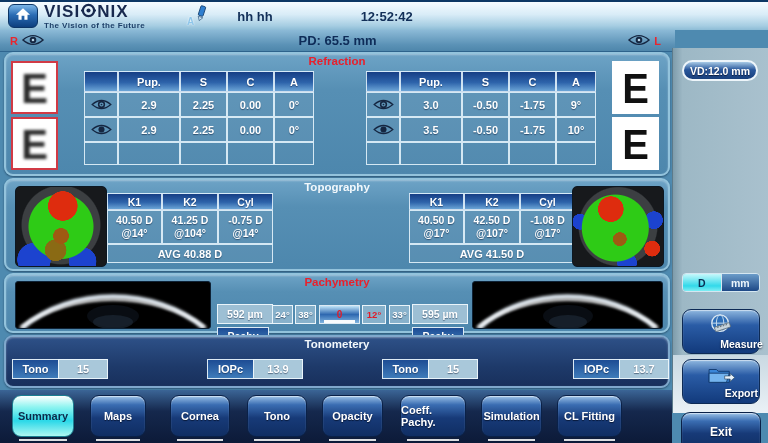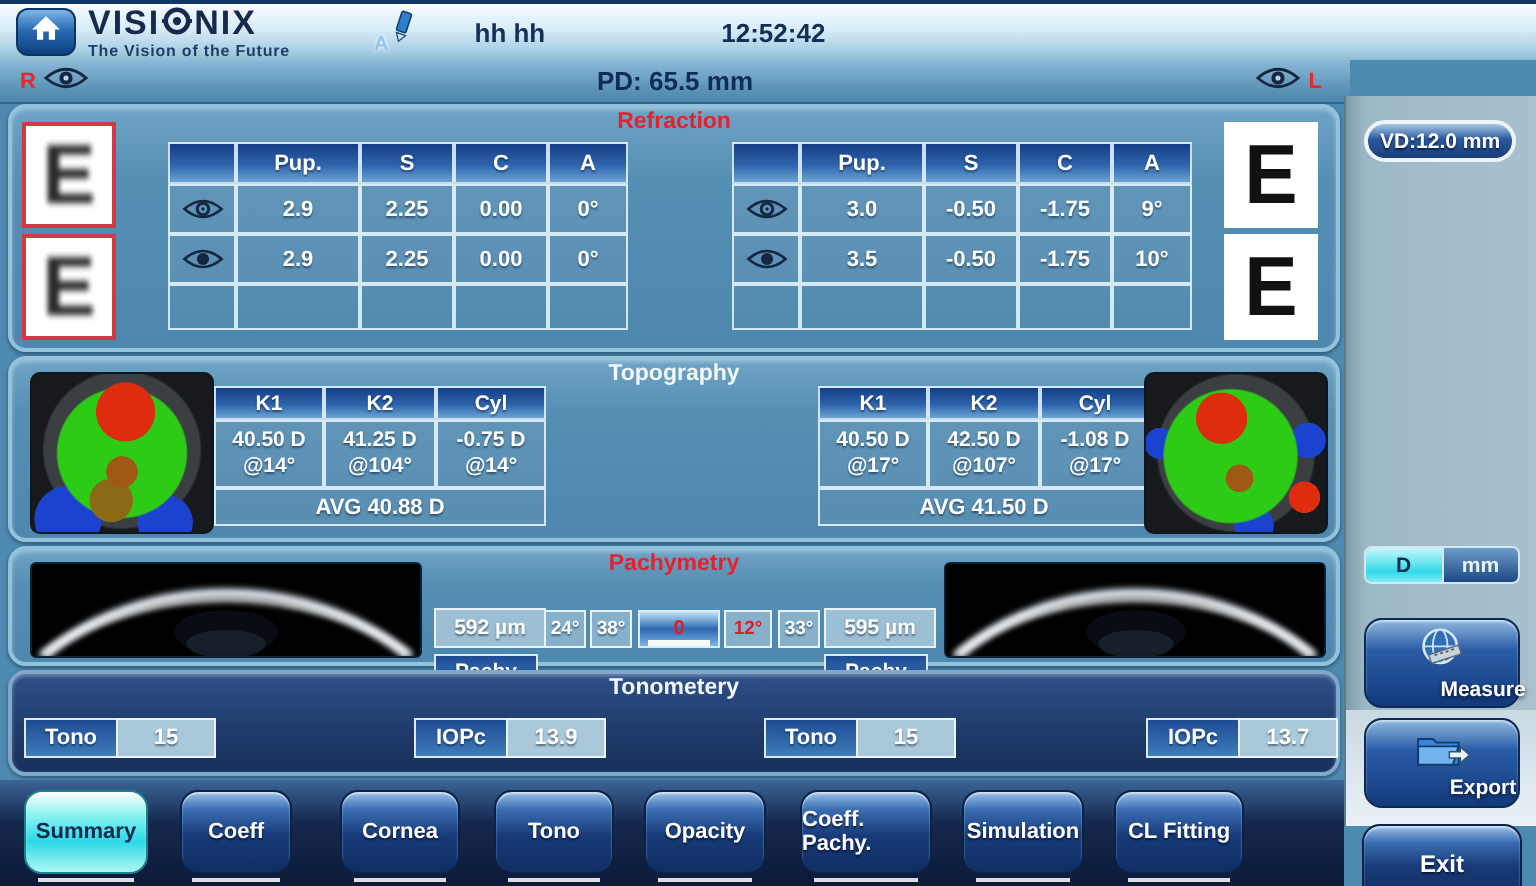--- a/index.html
+++ b/index.html
@@ -460,21 +460,21 @@
       <div class="tg-value">15</div>
     </div>
     <div class="tono-group" style="left:567px">
       <div class="tg-label">IOPc</div>
       <div class="tg-value">13.7</div>
     </div>
   </div>
 
   <div class="tabbar">
     <div class="tab active" style="left:12px;width:62px">Summary</div>
-    <div class="tab" style="left:90px;width:56px">Coeff</div>
+    <div class="tab" style="left:90px;width:56px">Maps</div>
     <div class="tab" style="left:170px;width:60px">Cornea</div>
     <div class="tab" style="left:247px;width:60px">Tono</div>
     <div class="tab" style="left:322px;width:61px">Opacity</div>
     <div class="tab" style="left:400px;width:66px">Coeff. Pachy.</div>
     <div class="tab" style="left:557px;width:65px">CL Fitting</div>
     <div class="tab" style="left:481px;width:61px">Simulation</div>
   </div>
 
   <div class="sidebar">
     <div class="sidebar-light"></div>

